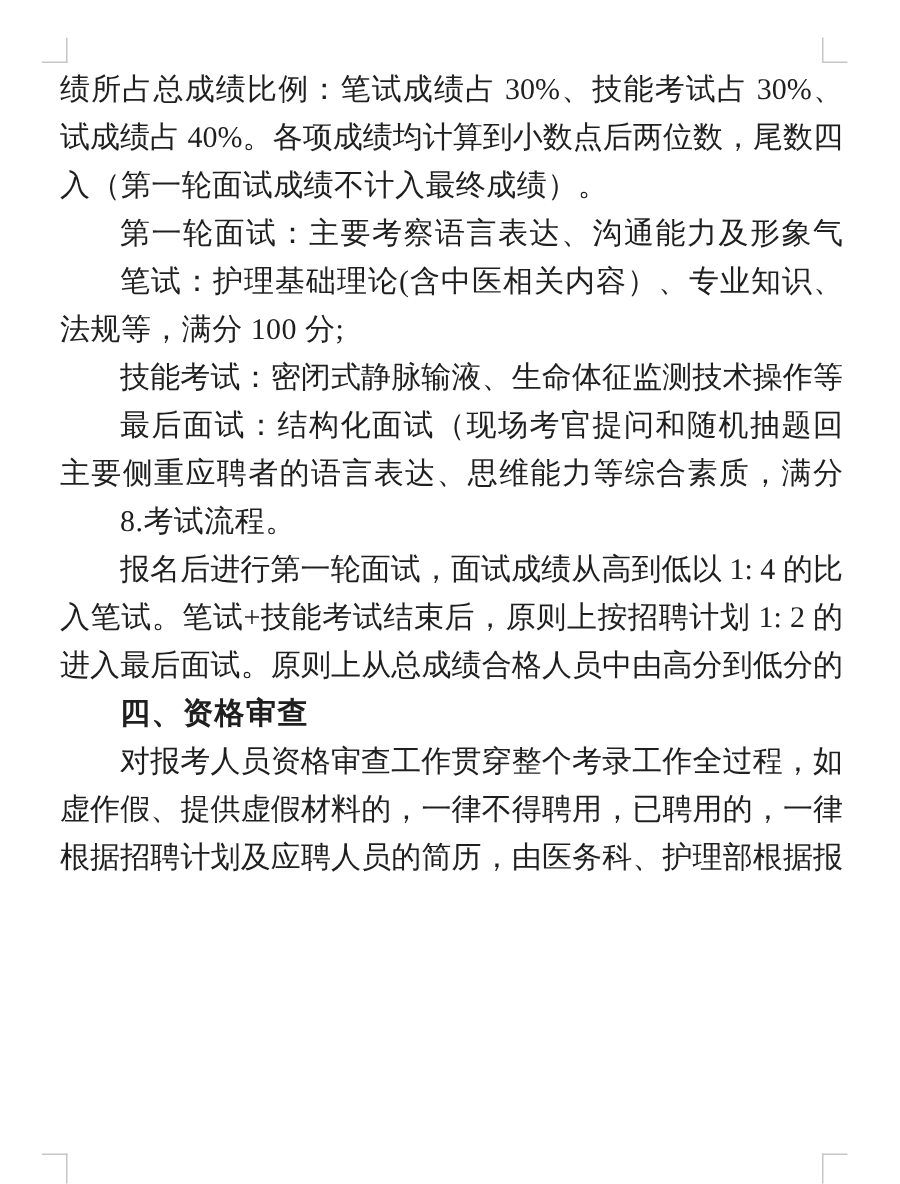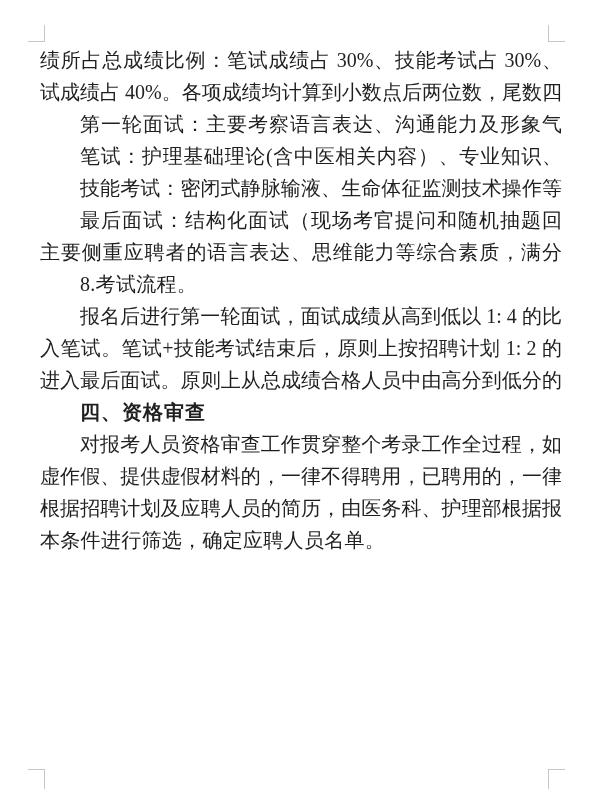--- a/index.html
+++ b/index.html
@@ -62,28 +62,29 @@
 <body>
 
 <div class="page" style="--page-bg: #ffffff; --text-color: #1f1f1f; --mark-color: #c6c6c6;">
   <div class="mark tl"></div>
   <div class="mark tr"></div>
   <div class="mark bl"></div>
   <div class="mark br"></div>
   <div class="content">
       <div class="line j">绩所占总成绩比例：笔试成绩占 30%、技能考试占 30%、最后面</div>
       <div class="line j">试成绩占 40%。各项成绩均计算到小数点后两位数，尾数四舍五</div>
+      <div class="line">入（第一轮面试成绩不计入最终成绩）。</div>
       <div class="line j ind">第一轮面试：主要考察语言表达、沟通能力及形象气质，满</div>
       <div class="line j ind">笔试：护理基础理论(含中医相关内容）、专业知识、法律</div>
+      <div class="line">法规等，满分 100 分;</div>
       <div class="line j ind">技能考试：密闭式静脉输液、生命体征监测技术操作等（抽</div>
       <div class="line j ind">最后面试：结构化面试（现场考官提问和随机抽题回答），</div>
       <div class="line j">主要侧重应聘者的语言表达、思维能力等综合素质，满分 100 分。</div>
       <div class="line ind">8.考试流程。</div>
       <div class="line j ind">报名后进行第一轮面试，面试成绩从高到低以 1: 4 的比例进</div>
       <div class="line j">入笔试。笔试+技能考试结束后，原则上按招聘计划 1: 2 的比例</div>
       <div class="line j">进入最后面试。原则上从总成绩合格人员中由高分到低分的顺序</div>
       <div class="line ind heading">四、资格审查</div>
       <div class="line j ind">对报考人员资格审查工作贯穿整个考录工作全过程，如有弄</div>
       <div class="line j">虚作假、提供虚假材料的，一律不得聘用，已聘用的，一律解聘。</div>
       <div class="line j">根据招聘计划及应聘人员的简历，由医务科、护理部根据报名基</div>
-      <div class="line">本条件进行筛选，确定应聘人员名单。</div>
     </div>
 </div>
 
 </body></html>

